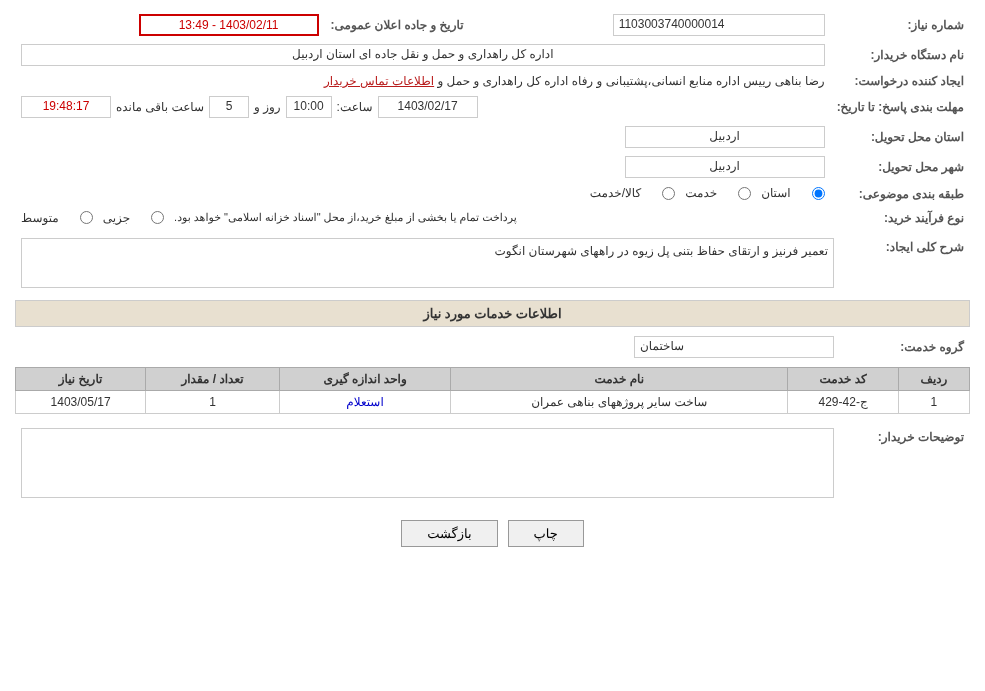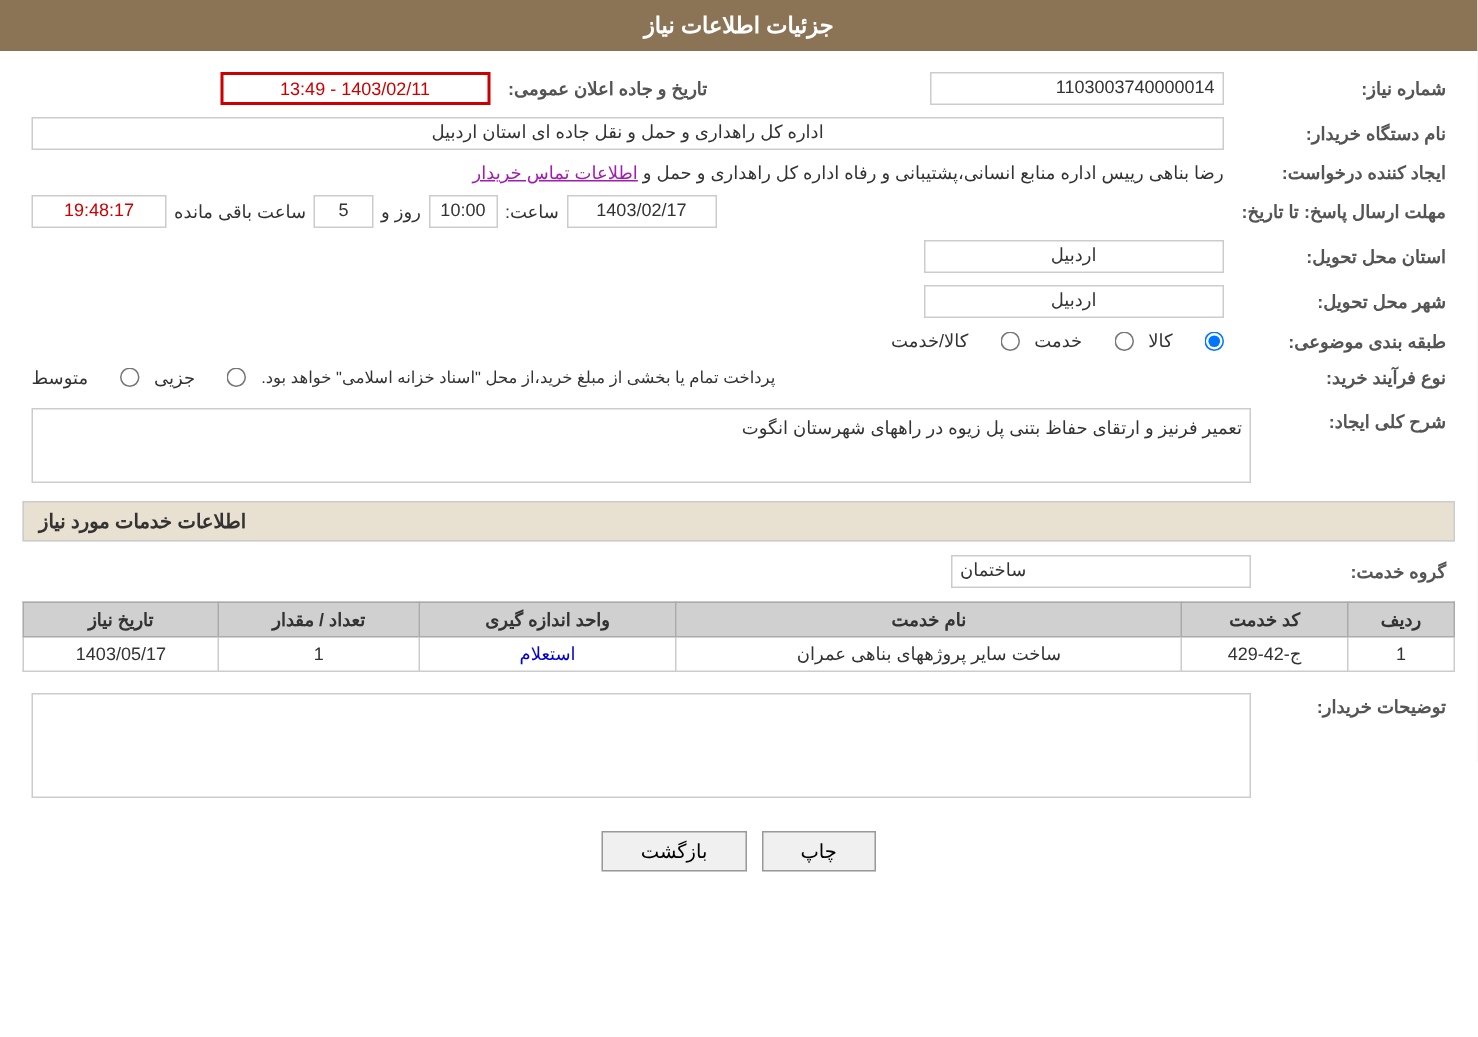--- a/index.html
+++ b/index.html
@@ -62,31 +62,31 @@
       padding: 2px 5px;
       min-height: 22px;
       display: inline-block;
     }
     .highlight-box {
       border: 2px solid #cc0000;
       padding: 2px 5px;
       background: #fff;
     }
     .link-blue {
-      color: #a21caf;
+      color: #b91c1c;
       text-decoration: underline;
       cursor: pointer;
     }
     .section-title {
       background: #e8e0d0;
       border: 1px solid #ccc;
       padding: 5px 10px;
       font-weight: bold;
       font-size: 13px;
-      text-align: left;
+      text-align: center;
       margin: 8px 0 5px 0;
     }
     .radio-group {
       display: inline-flex;
       gap: 10px;
       align-items: center;
       flex-direction: row-reverse;
     }
     .radio-item {
       display: flex;
@@ -151,34 +151,31 @@
       align-items: center;
       gap: 5px;
       flex-direction: row-reverse;
     }
   </style>
 </head>
 <body>
 
 <div class="page-wrapper">
 
-  <div class="header-bar">
-    <span>جزئیات اطلاعات نیاز</span>
-  </div>
 
   <div class="content">
     <table class="info-table">
 
       <tbody>
           <tr>
         <td class="label-cell">
           <span>شماره نیاز:</span>
         </td>
         <td class="value-cell">
-          <span class="input-box" style="width:196px; text-align:right;">1103003740000014</span>
+          <span class="input-box" style="width:212px; text-align:left;">1103003740000014</span>
         </td>
         <td class="label-cell" style="text-align:right;">
           <span>تاریخ و جاده اعلان عمومی:</span>
         </td>
         <td class="value-cell">
           <span class="input-box highlight-box" style="width:180px; color:#cc0000; text-align:center;">1403/02/11 - 13:49</span>
         </td>
       </tr>
 
       <tr>
@@ -195,21 +192,21 @@
           <span>ایجاد کننده درخواست:</span>
         </td>
         <td colspan="3" class="value-cell">
           <span>رضا بناهی رییس اداره منابع انسانی،پشتیبانی و رفاه اداره کل راهداری و حمل و</span>
           <span class="link-blue">اطلاعات تماس خریدار</span>
         </td>
       </tr>
 
       <tr>
         <td class="label-cell">
-          <span>مهلت ارسال پاسخ: تا تاریخ:</span>
+          <span>مهلت بندی پاسخ: تا تاریخ:</span>
         </td>
         <td colspan="3" class="value-cell">
           <div class="time-row">
             <span class="input-box" style="width:90px; text-align:center; color:#cc0000;">19:48:17</span>
             <span>ساعت باقی مانده</span>
             <span class="input-box" style="width:40px; text-align:center;">5</span>
             <span>روز و</span>
             <span class="input-box" style="width:46px; text-align:center;">10:00</span>
             <span>ساعت:</span>
             <span class="input-box" style="width:100px; text-align:center;">1403/02/17</span>
@@ -243,21 +240,21 @@
           <div class="radio-group">
             <div class="radio-item">
               <span>کالا/خدمت</span>
               <input type="radio" name="cat" style="">
             </div>
             <div class="radio-item">
               <span>خدمت</span>
               <input type="radio" name="cat" style="">
             </div>
             <div class="radio-item">
-              <span>کالا</span>
+              <span>استان</span>
               <input type="radio" name="cat" checked="" style="">
             </div>
           </div>
         </td>
       </tr>
 
       <tr>
         <td class="label-cell">
           <span>نوع فرآیند خرید:</span>
         </td>

